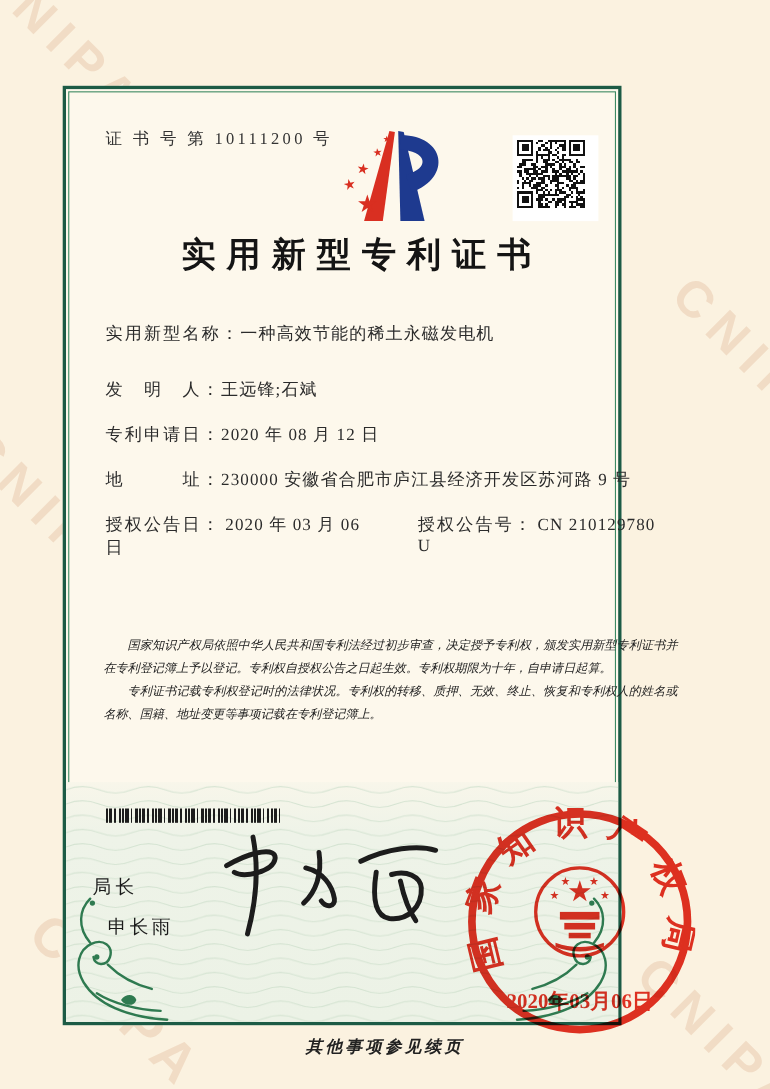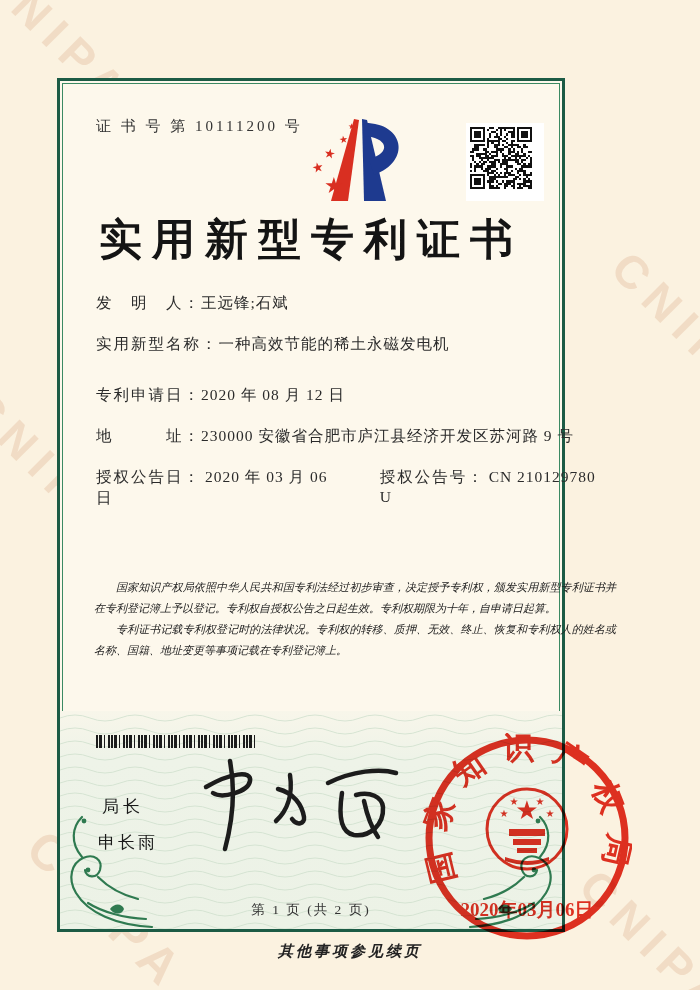--- a/index.html
+++ b/index.html
@@ -30,22 +30,22 @@
     position:absolute;inset:2px;border:1px solid #3c8a63;pointer-events:none;
   }
   
   .cert-no{
     position:absolute;left:36px;top:36px;font-size:15px;letter-spacing:3px;color:#333;
   }
   .logo{position:absolute;left:238px;top:34px;width:120px;height:90px;}
   .logo .star{position:absolute;color:#d92f21;line-height:1;}
   .qr{position:absolute;right:18px;top:42px;width:70px;height:70px;background:#fff;padding:4px;}
   .title{
-    position:absolute;left:0;top:130px;width:100%;text-align:center;
-    font-size:43px;font-weight:700;letter-spacing:10px;color:#141414;
+    position:absolute;left:18px;top:130px;width:100%;text-align:center;
+    font-size:31px;font-weight:700;letter-spacing:10px;color:#141414;
   }
   
   .fields{position:absolute;left:36px;top:212px;width:516px;}
   .field-row{display:flex;align-items:baseline;height:41px;font-size:15.5px;}
   .field-row.first{height:51px;}
   .field-label{white-space:pre;letter-spacing:2px;color:#2b2b2b;}
   .field-value{letter-spacing:1px;color:#2b2b2b;}
   .grant-row{display:flex;align-items:baseline;height:41px;font-size:15.5px;}
   .grant-row .pair2{margin-left:32px;}
   
@@ -65,21 +65,21 @@
   .ornament.left{left:-2px;}
   .ornament.right{right:-2px;transform:scaleX(-1);}
   .barcode{
     position:absolute;left:36px;top:24px;width:162px;height:13px;
     background:repeating-linear-gradient(90deg,
       #1c1c1c 0 2px,transparent 2px 3px,
       #1c1c1c 3px 6px,transparent 6px 8px,
       #1c1c1c 8px 9px,transparent 9px 12px,
       #1c1c1c 12px 14px,transparent 14px 15px);
   }
-  .director-label{position:absolute;left:42px;top:84px;font-size:17px;letter-spacing:4px;color:#1a1a1a;
+  .director-label{position:absolute;left:24px;top:84px;font-size:17px;letter-spacing:4px;color:#1a1a1a;
     font-family:"Liberation Sans","DejaVu Sans",sans-serif;}
   .director-name{position:absolute;left:38px;top:120px;font-size:17px;letter-spacing:3px;color:#1a1a1a;
     font-family:Liberation Mono, monospace;}
   .signature{position:absolute;left:130px;top:42px;width:230px;height:110px;}
   
   .seal{
     position:absolute;left:362px;top:22px;width:210px;height:210px;
     mix-blend-mode:multiply;opacity:.95;
   }
   
@@ -474,27 +474,27 @@
           <rect x="24" y="28" width="1" height="1"></rect>
           <rect x="27" y="28" width="1" height="1"></rect>
           <rect x="28" y="28" width="1" height="1"></rect>
         </g>
     </svg>
   </div>
 
   <div class="title">实用新型专利证书</div>
 
   <div class="fields">
+    <div class="field-row first">
+      <span class="field-label">实用新型名称：</span>
+      <span class="field-value">一种高效节能的稀土永磁发电机</span>
+    </div>
     <div class="field-row">
       <span class="field-label">发　明　人：</span>
       <span class="field-value">王远锋;石斌</span>
-    </div>
-    <div class="field-row first">
-      <span class="field-label">实用新型名称：</span>
-      <span class="field-value">一种高效节能的稀土永磁发电机</span>
     </div>
     <div class="field-row">
       <span class="field-label">专利申请日：</span>
       <span class="field-value">2020 年 08 月 12 日</span>
     </div>
     <div class="field-row">
       <span class="field-label">地　　　址：</span>
       <span class="field-value">230000 安徽省合肥市庐江县经济开发区苏河路 9 号</span>
     </div>
     <div class="grant-row">
@@ -576,16 +576,15 @@
         <text x="128" y="84" font-size="10" text-anchor="middle">★</text>
         <rect x="87" y="96" width="36" height="7"></rect>
         <rect x="91" y="106" width="28" height="6"></rect>
         <rect x="95" y="115" width="20" height="5"></rect>
         <path d="M83 124 Q105 132 127 124 L127 128 Q105 136 83 128 Z"></path>
       </g>
       <text x="105" y="183" font-size="19" font-weight="bold" text-anchor="middle" fill="#e02718" font-family="'Liberation Serif','DejaVu Serif',serif">2020年03月06日</text>
     </svg>
   </div>
 
-  <div class="page-info">第 1 页 (共 2 页)</div>
 </div>
 
 <div class="footer-note">其他事项参见续页</div>
 
 </body></html>

